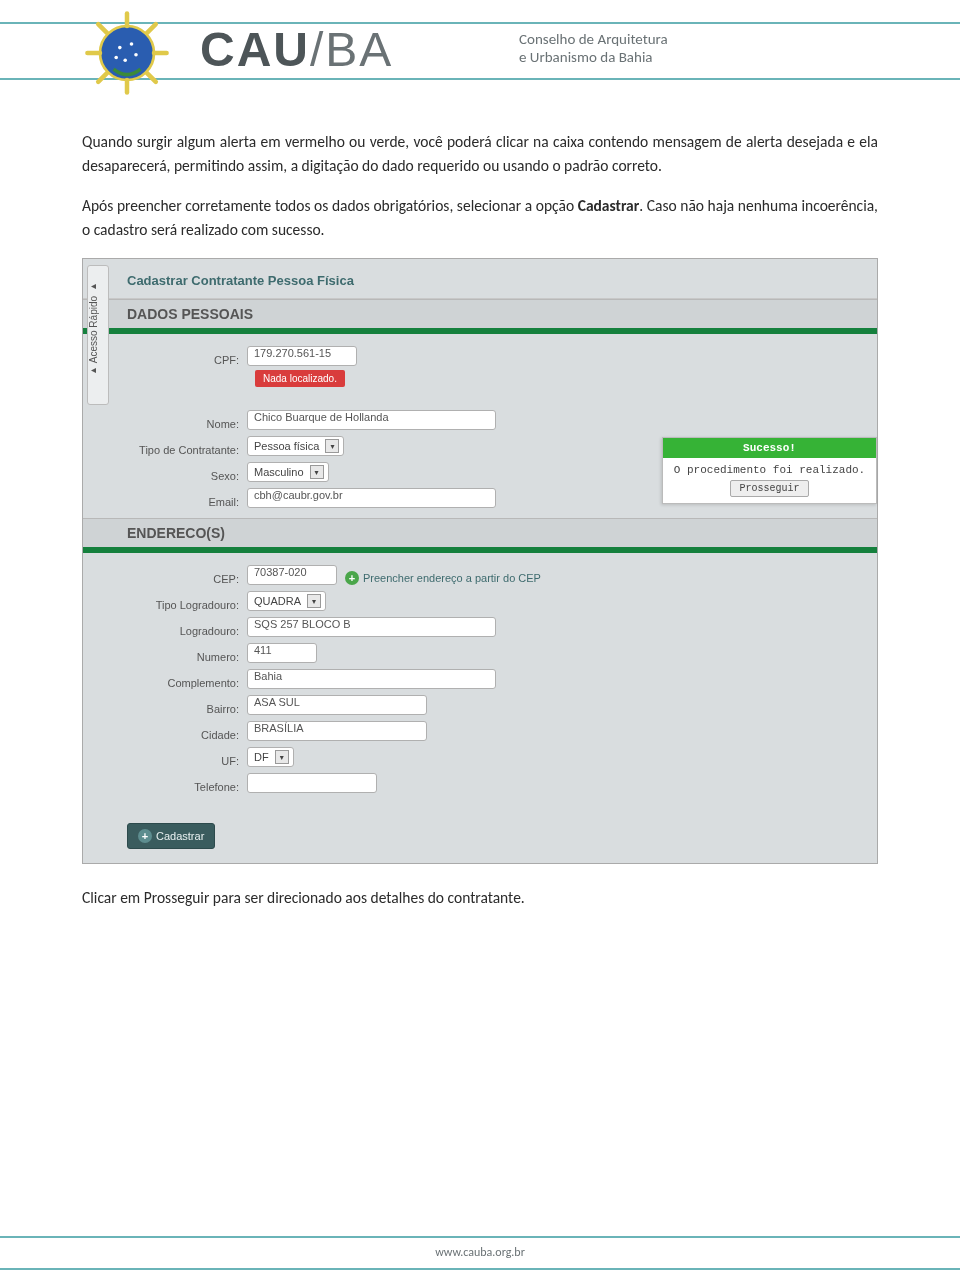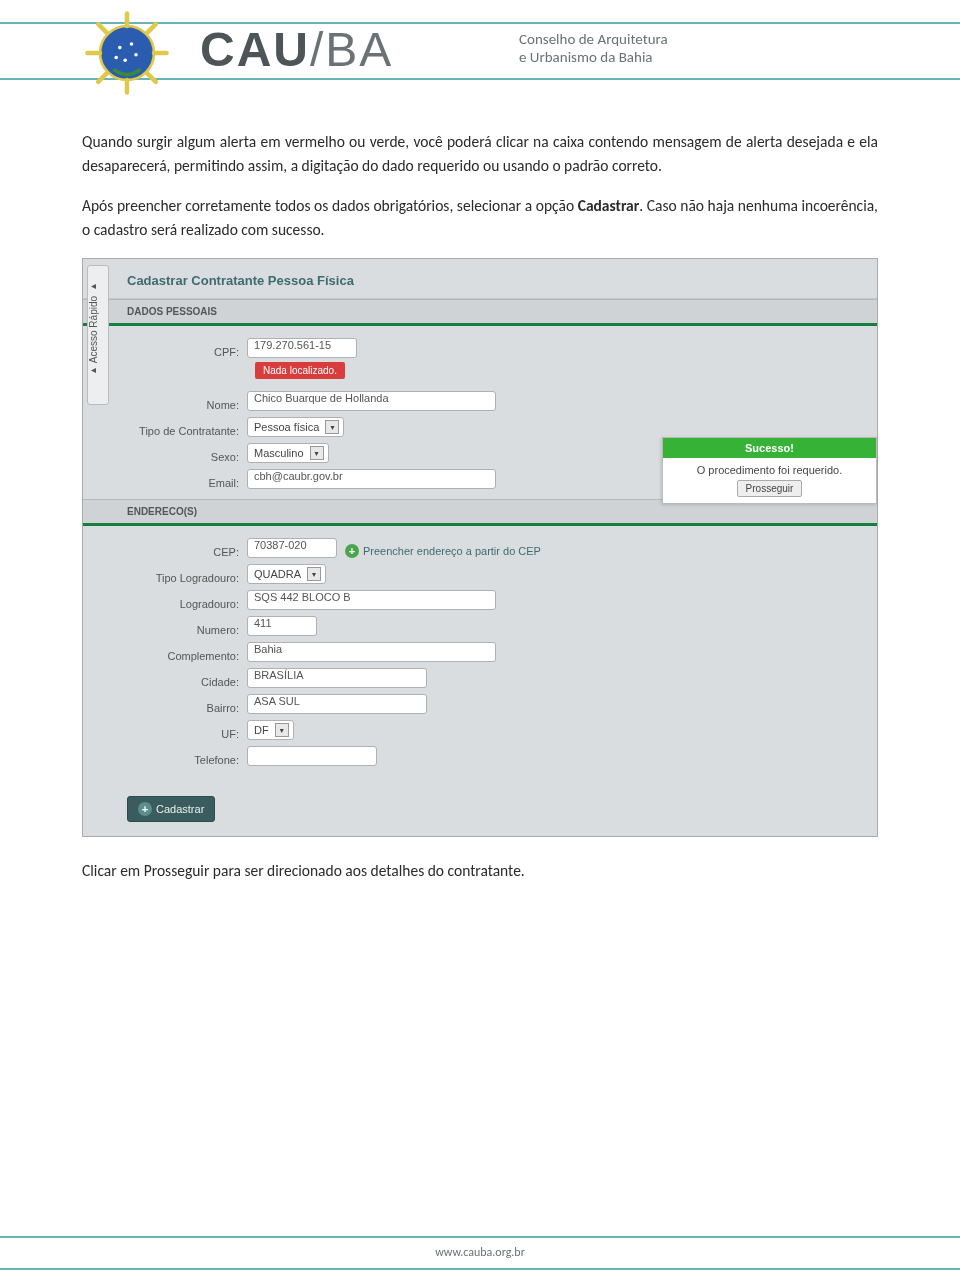--- a/index.html
+++ b/index.html
@@ -87,24 +87,24 @@
     padding: 14px 0 10px 44px;
     color: #3e6b6e;
     font-weight: 700;
     font-size: 13px;
     border-bottom: 1px solid #c8c8c8;
   }
   .section-hdr {
     background: #cfd3d5;
     padding: 6px 10px 6px 44px;
     border-top: 1px solid #b8b8b8;
-    border-bottom: 3px solid #15803d;
+    border-bottom: 6px solid #15803d;
     font-weight: 700;
     color: #555;
-    font-size: 10px;
+    font-size: 14px;
   }
   .form-grid {
     padding: 6px 10px 6px 44px;
   }
   .form-row {
     display: flex;
     align-items: flex-end;
     margin: 4px 0;
     height: 22px;
   }
@@ -151,21 +151,21 @@
     color: #444;
   }
   .alert-red {
     display: inline-block;
     background: #d93c3c;
     color: #fff;
     font-size: 10px;
     padding: 3px 8px;
     border-radius: 2px;
     margin-left: 128px;
-    margin-bottom: 6px;
+    margin-bottom: 17px;
   }
   .btn-cep {
     margin-left: 8px;
     display: inline-flex;
     align-items: center;
     font-size: 11px;
     color: #3e6b6e;
   }
   .plus-ic {
     width: 14px; height: 14px;
@@ -193,20 +193,21 @@
   .btn-cadastrar .plus-ic { background: #5d8d8f; }
   .success-box {
     position: absolute;
     right: 0;
     top: 178px;
     width: 215px;
     background: #fff;
     border: 1px solid #bbb;
     box-shadow: -1px 1px 3px rgba(0,0,0,0.15);
     font-size: 11px;
+    font-family: Liberation Mono, monospace;
   }
   .success-hdr {
     background: #36b336;
     color: #fff;
     text-align: center;
     font-weight: 700;
     padding: 4px 0;
   }
   .success-body {
     padding: 6px 8px;
@@ -344,37 +345,37 @@
     </div>
     <div class="form-row">
       <span class="lbl">Tipo Logradouro:</span>
       <span class="sel">
         <span>QUADRA</span>
         <span class="caret">▾</span>
       </span>
     </div>
     <div class="form-row">
       <span class="lbl">Logradouro:</span>
-      <span class="inp w280">SQS 442 BLOCO B</span>
+      <span class="inp w280">SQS 257 BLOCO B</span>
     </div>
     <div class="form-row">
       <span class="lbl">Numero:</span>
       <span class="inp w70">411</span>
     </div>
     <div class="form-row">
       <span class="lbl">Complemento:</span>
       <span class="inp w280">Bahia</span>
     </div>
     <div class="form-row">
+      <span class="lbl">Bairro:</span>
+      <span class="inp w180">ASA SUL</span>
+    </div>
+    <div class="form-row">
       <span class="lbl">Cidade:</span>
       <span class="inp w180">BRASÍLIA</span>
-    </div>
-    <div class="form-row">
-      <span class="lbl">Bairro:</span>
-      <span class="inp w180">ASA SUL</span>
     </div>
     <div class="form-row">
       <span class="lbl">UF:</span>
       <span class="sel">
         <span>DF</span>
         <span class="caret">▾</span>
       </span>
     </div>
     <div class="form-row">
       <span class="lbl">Telefone:</span>
@@ -383,21 +384,21 @@
   </div>
 
   <div class="btn-cadastrar">
     <span class="plus-ic">+</span>
     <span>Cadastrar</span>
   </div>
 
   <div class="success-box">
     <div class="success-hdr">Sucesso!</div>
     <div class="success-body">
-      <div>O procedimento foi requerido.</div>
+      <div>O procedimento foi realizado.</div>
       <span class="btn-prosseguir">Prosseguir</span>
     </div>
   </div>
 </div>
 
 <div class="after-text">Clicar em Prosseguir para ser direcionado aos detalhes do contratante.</div>
 
 <div class="doc-footer">
   <div class="hr-bot1"></div>
   <div class="footer-txt">

